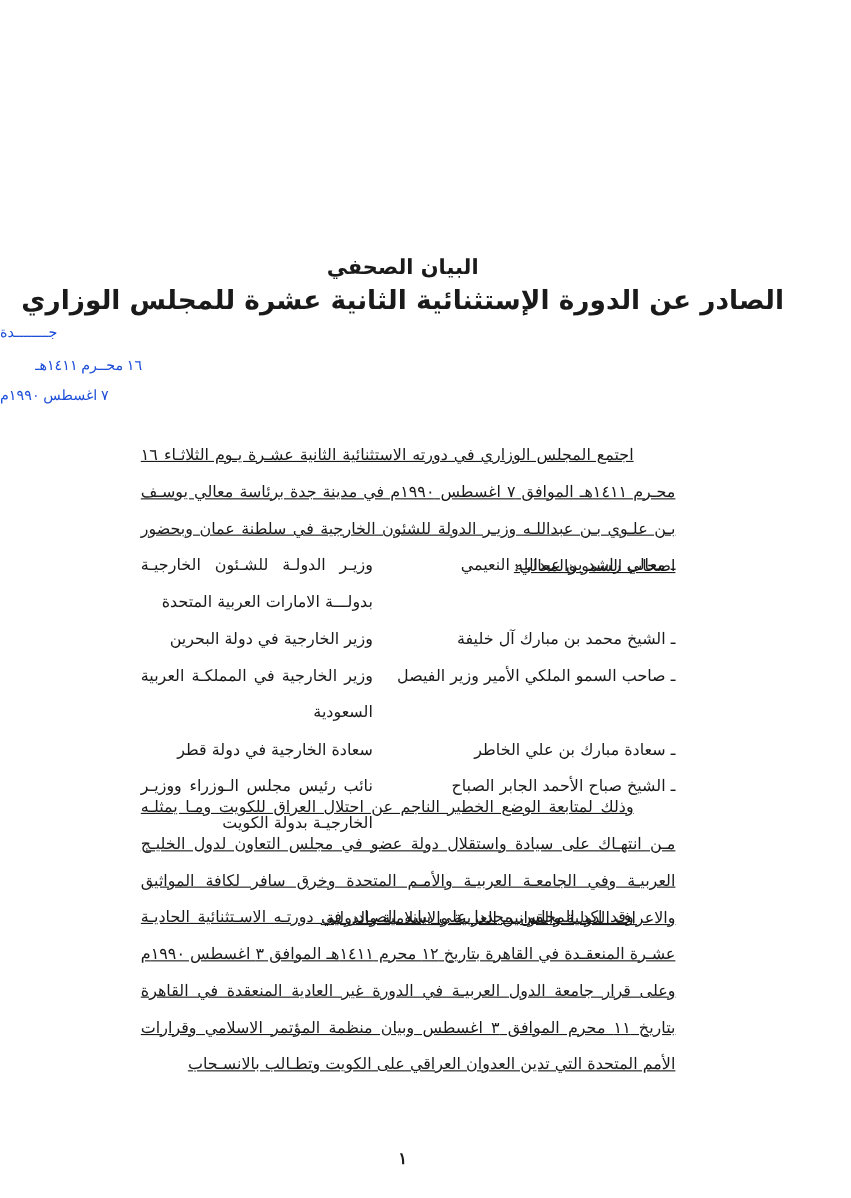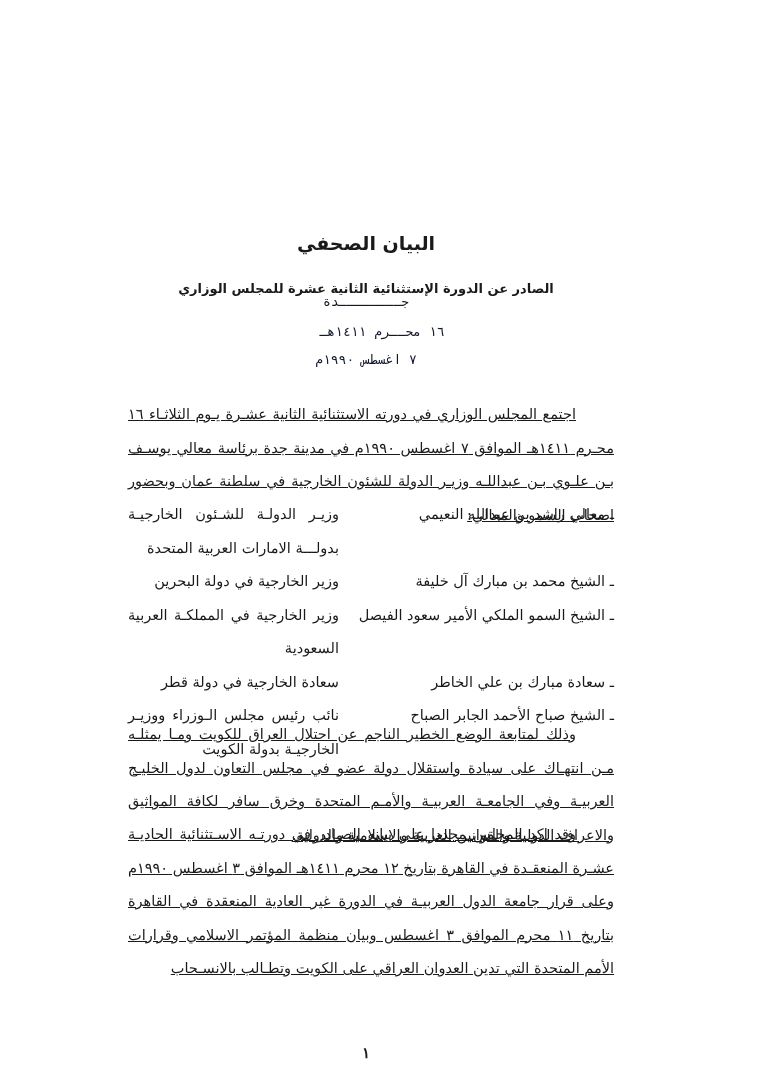--- a/index.html
+++ b/index.html
@@ -30,32 +30,32 @@
       font-family: "DejaVu Sans", "Liberation Sans", sans-serif;
       font-weight: bold;
     }
     .title {
       font-size: 19px;
       line-height: 30px;
       height: 30px;
       margin: 0;
     }
     .subtitle {
-      font-size: 13px;
+      font-size: 24px;
       line-height: 30px;
       height: 30px;
-      margin: 16px;
+      margin: 0;
     }
     .meta {
       position: absolute;
       left: 0; right: 0;
-      text-align: center;
-      font-family: Liberation Mono, monospace;
+      text-align: left;
+      font-family: Liberation Serif, serif;
       font-size: 13px;
-      color: #0f172a;
+      color: #1d4ed8;
     }
     .city { top: 294px; letter-spacing: 3px; }
     .date-h { top: 324px; padding-left: 32px; }
     .date-g { top: 352px; }
 
     .body-text {
       position: absolute;
       right: 118px;
       left: 128px;
       font-size: 14.5px;
@@ -127,21 +127,21 @@
   <div class="attendees">
     <div class="att-row">
       <div class="att-name">ـ معالي راشد بن عبدالله النعيمي</div>
       <div class="att-title">وزيـر الدولـة للشـئون الخارجيـة بدولـــة الامارات العربية المتحدة</div>
     </div>
     <div class="att-row">
       <div class="att-name">ـ الشيخ محمد بن مبارك آل خليفة</div>
       <div class="att-title">وزير الخارجية في دولة البحرين</div>
     </div>
     <div class="att-row">
-      <div class="att-name">ـ الشيخ السمو الملكي الأمير سعود الفيصل</div>
+      <div class="att-name">ـ صاحب السمو الملكي الأمير وزير الفيصل</div>
       <div class="att-title">وزير الخارجية في المملكـة العربية السعودية</div>
     </div>
     <div class="att-row">
       <div class="att-name">ـ سعادة مبارك بن علي الخاطر</div>
       <div class="att-title">سعادة الخارجية في دولة قطر</div>
     </div>
     <div class="att-row">
       <div class="att-name">ـ الشيخ صباح الأحمد الجابر الصباح</div>
       <div class="att-title">نائب رئيس مجلس الـوزراء ووزيـر الخارجيـة بدولة الكويت</div>
     </div>

